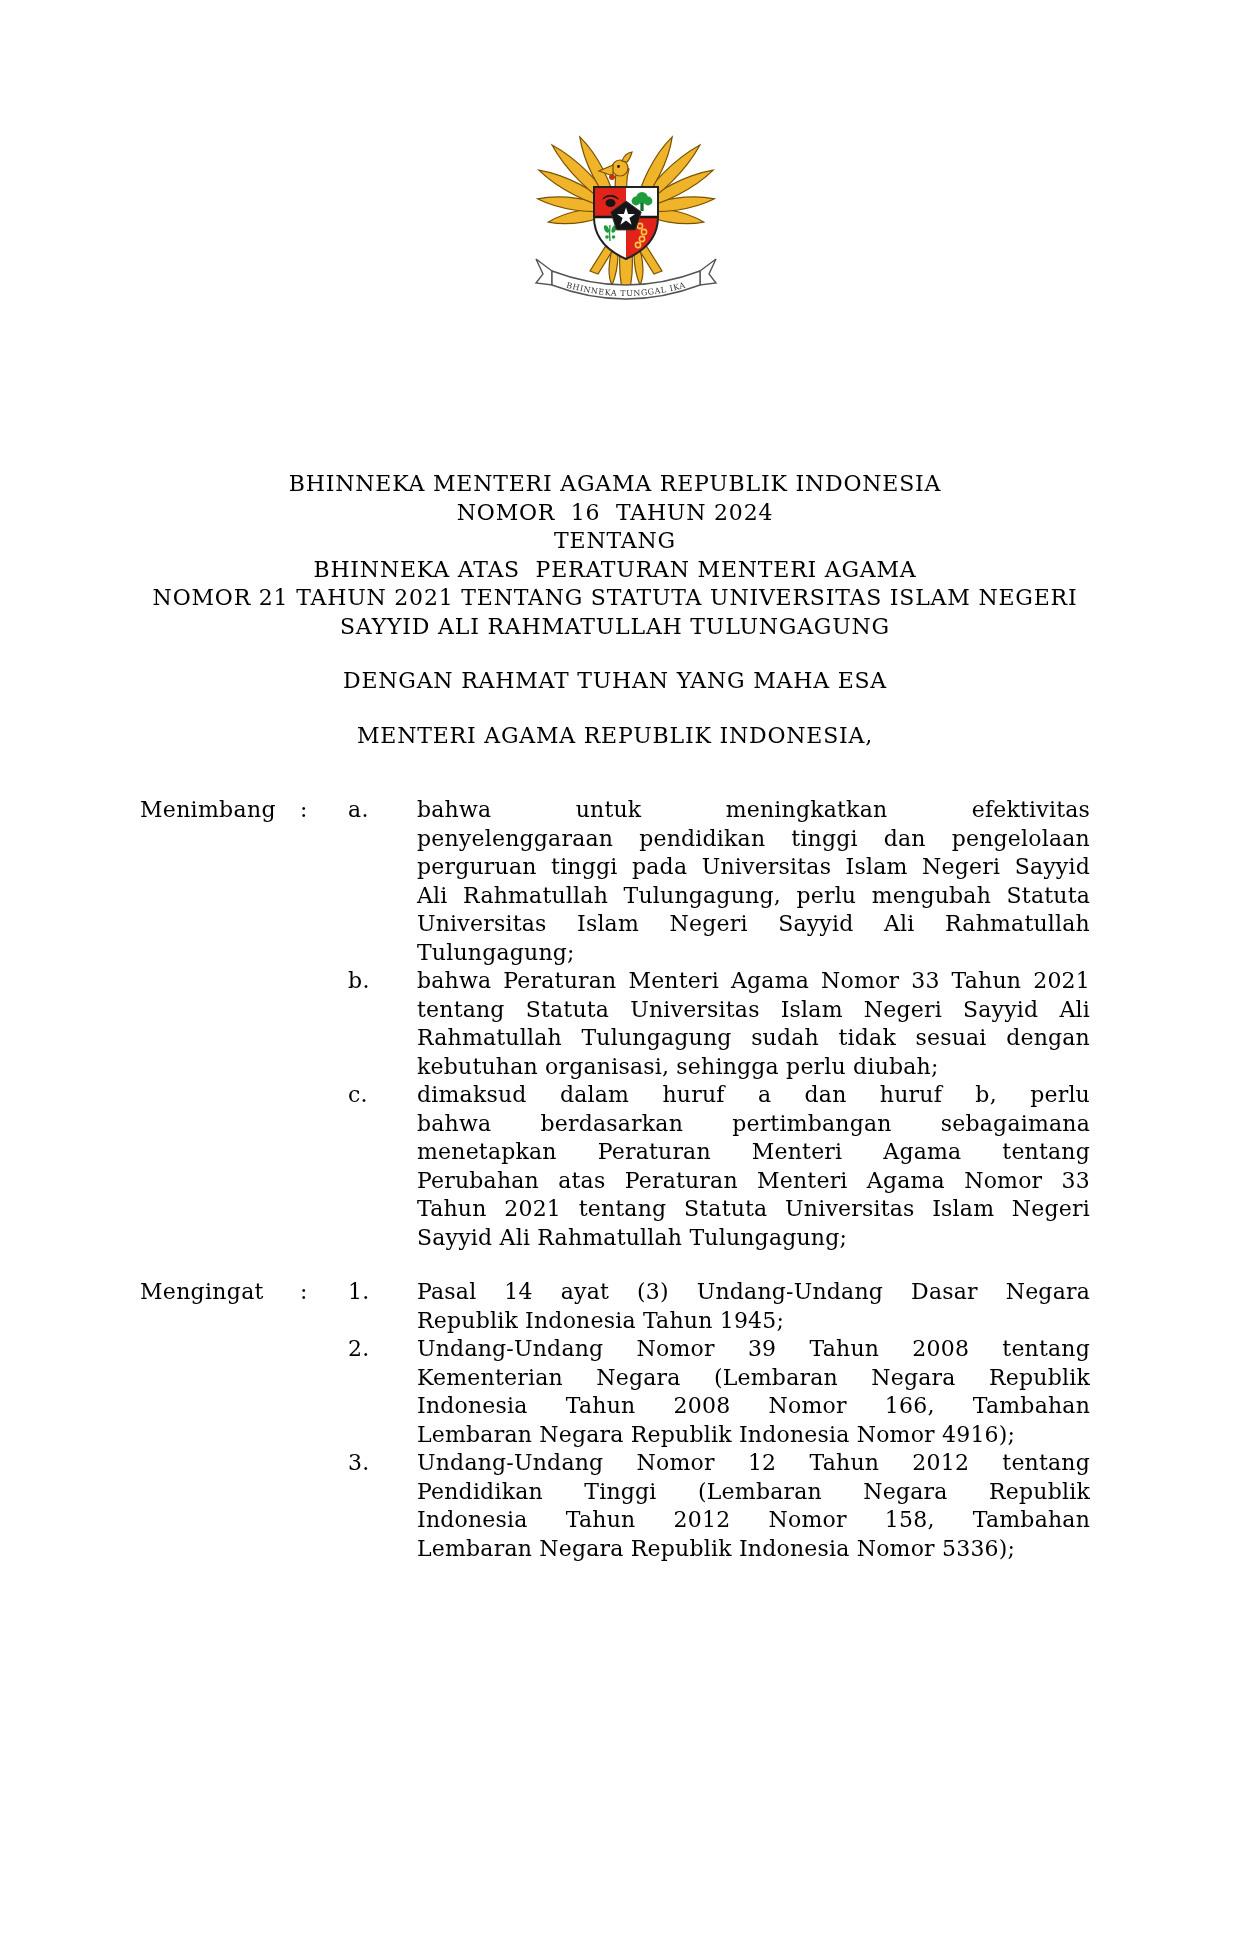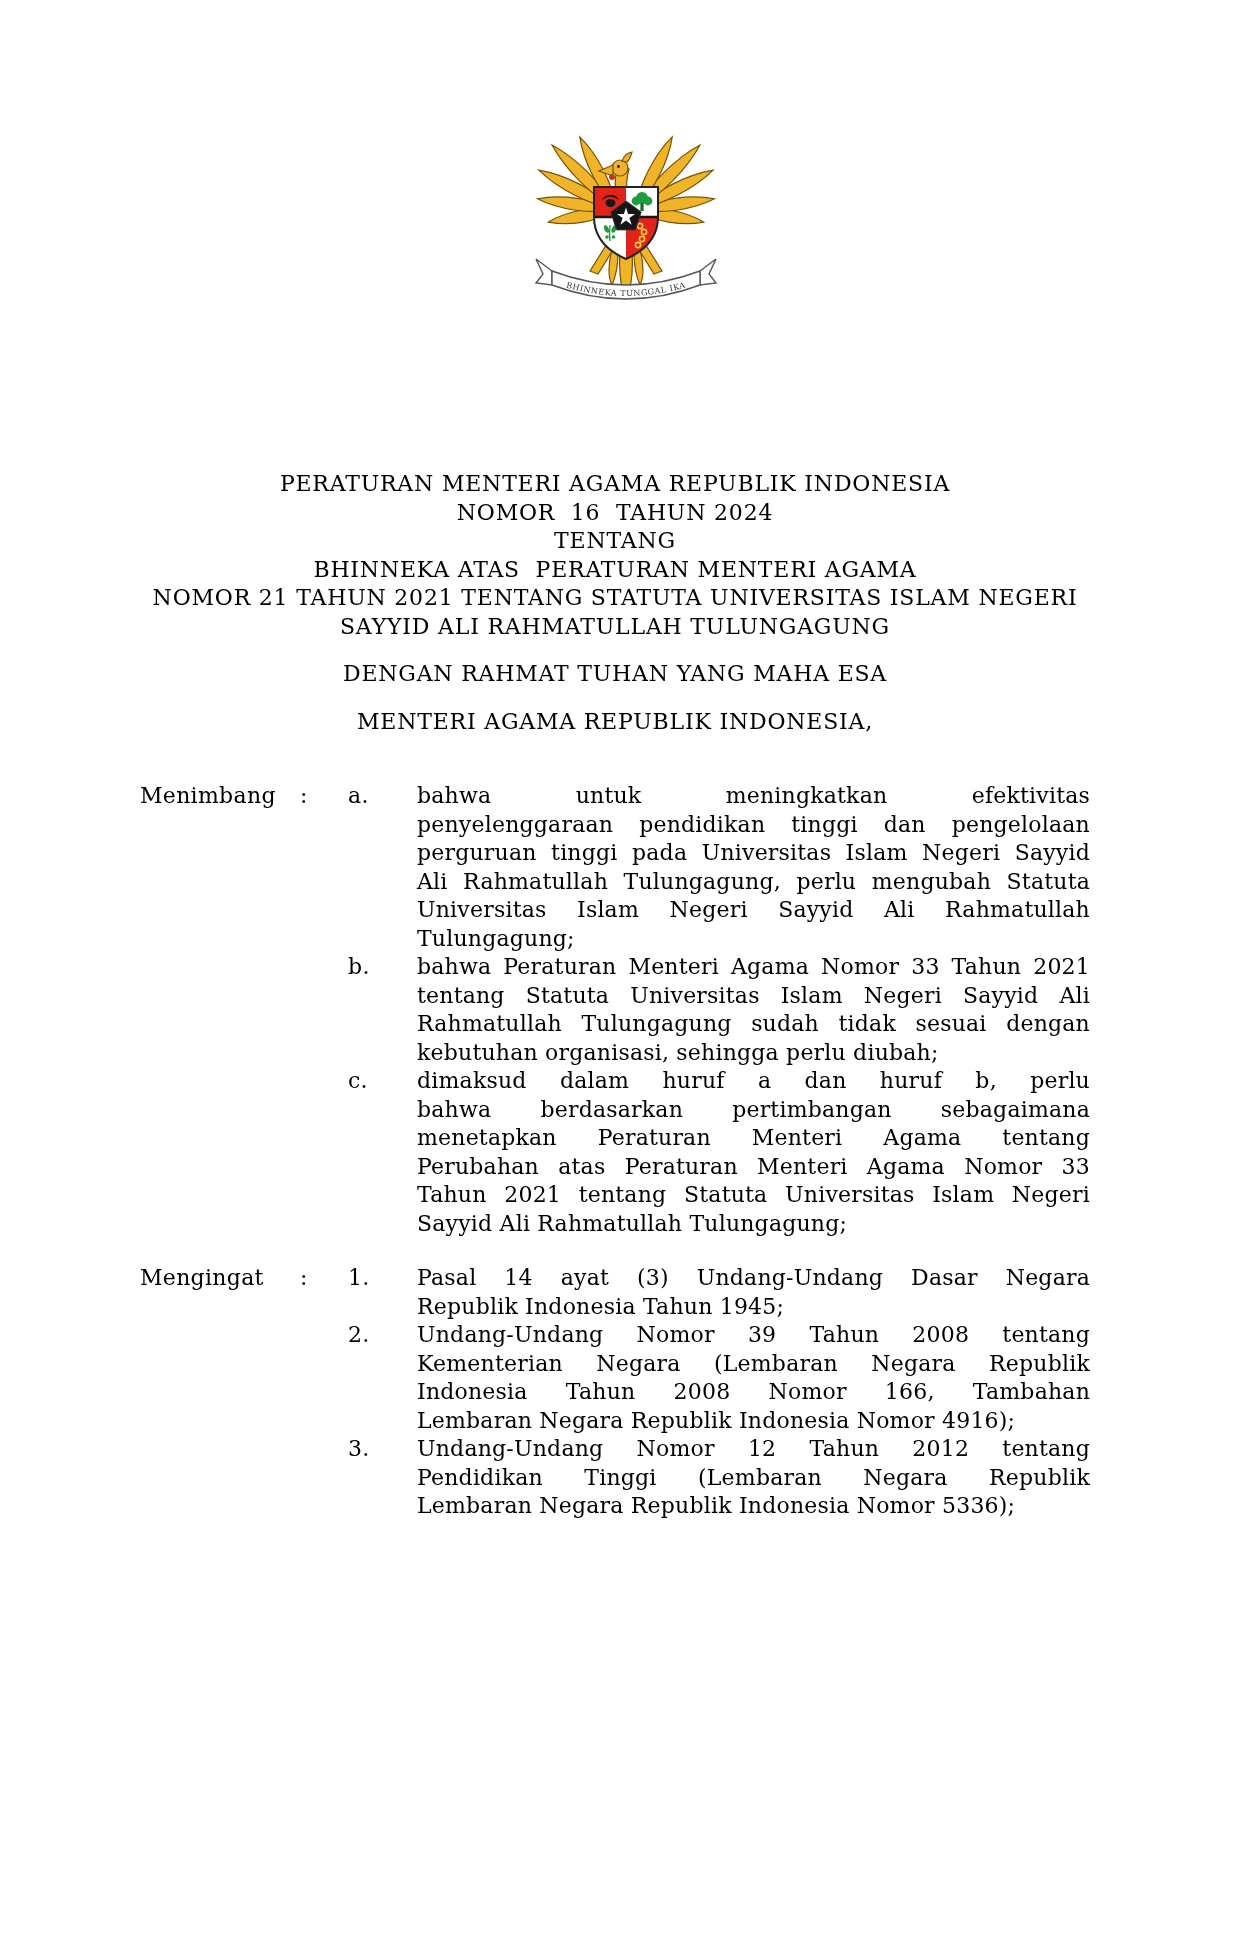--- a/index.html
+++ b/index.html
@@ -27,21 +27,21 @@
     font-size: 22px;
     line-height: 28.5px;
   }
   .title-block {
     padding-top: 470px;
     text-align: center;
     letter-spacing: 0.8px;
   }
   .tline { white-space: pre-wrap; }
   .invocation, .authority {
-    margin-top: 19px;
+    margin-top: 26px;
     text-align: center;
     letter-spacing: 0.8px;
     white-space: pre-wrap;
   }
   .section {
     display: grid;
     grid-template-columns: 160px 48px 1fr;
     align-items: start;
   }
   .section.considering { margin-top: 46px; }
@@ -150,21 +150,21 @@
 
       <polygon points="94,88 109.2,99.1 103.4,116.9 84.6,116.9 78.8,99.1" fill="#161616" stroke="#333" stroke-width="1"></polygon>
       <polygon points="94,94.5 96.1,101.1 103,101.1 97.4,105.1 99.6,111.7 94,107.6 88.4,111.7 90.6,105.1 85,101.1 91.9,101.1" fill="#ffffff"></polygon>
       <path d="M62,74 L126,74 L126,104 Q126,132 94,146 Q62,132 62,104 Z" fill="none" stroke="#222222" stroke-width="2"></path>
     </g>
   </svg>
 
   <div class="content">
 
     <div class="title-block">
-        <div class="tline">PERATURAN MENTERI AGAMA REPUBLIK INDONESIA</div>
+        <div class="tline">BHINNEKA MENTERI AGAMA REPUBLIK INDONESIA</div>
         <div class="tline">NOMOR  16  TAHUN 2024</div>
         <div class="tline">TENTANG</div>
         <div class="tline">BHINNEKA ATAS  PERATURAN MENTERI AGAMA</div>
         <div class="tline">NOMOR 21 TAHUN 2021 TENTANG STATUTA UNIVERSITAS ISLAM NEGERI</div>
         <div class="tline">SAYYID ALI RAHMATULLAH TULUNGAGUNG</div>
       </div>
 
     <div class="invocation">DENGAN RAHMAT TUHAN YANG MAHA ESA</div>
     <div class="authority">MENTERI AGAMA REPUBLIK INDONESIA,</div>
 
@@ -224,20 +224,21 @@
               <div class="line j">Kementerian Negara (Lembaran Negara Republik</div>
               <div class="line j">Indonesia Tahun 2008 Nomor 166, Tambahan</div>
               <div class="line">Lembaran Negara Republik Indonesia Nomor 4916);</div>
             </div>
   </div>
           <div class="item">
     <div class="marker">3.</div>
     <div class="text">
               <div class="line j">Undang-Undang Nomor 12 Tahun 2012 tentang</div>
               <div class="line j">Pendidikan Tinggi (Lembaran Negara Republik</div>
+              <div class="line j">Indonesia Tahun 2012 Nomor 158, Tambahan</div>
               <div class="line">Lembaran Negara Republik Indonesia Nomor 5336);</div>
             </div>
   </div>
         </div>
     </div>
 
   </div>
 </div>
 
 </body></html>

